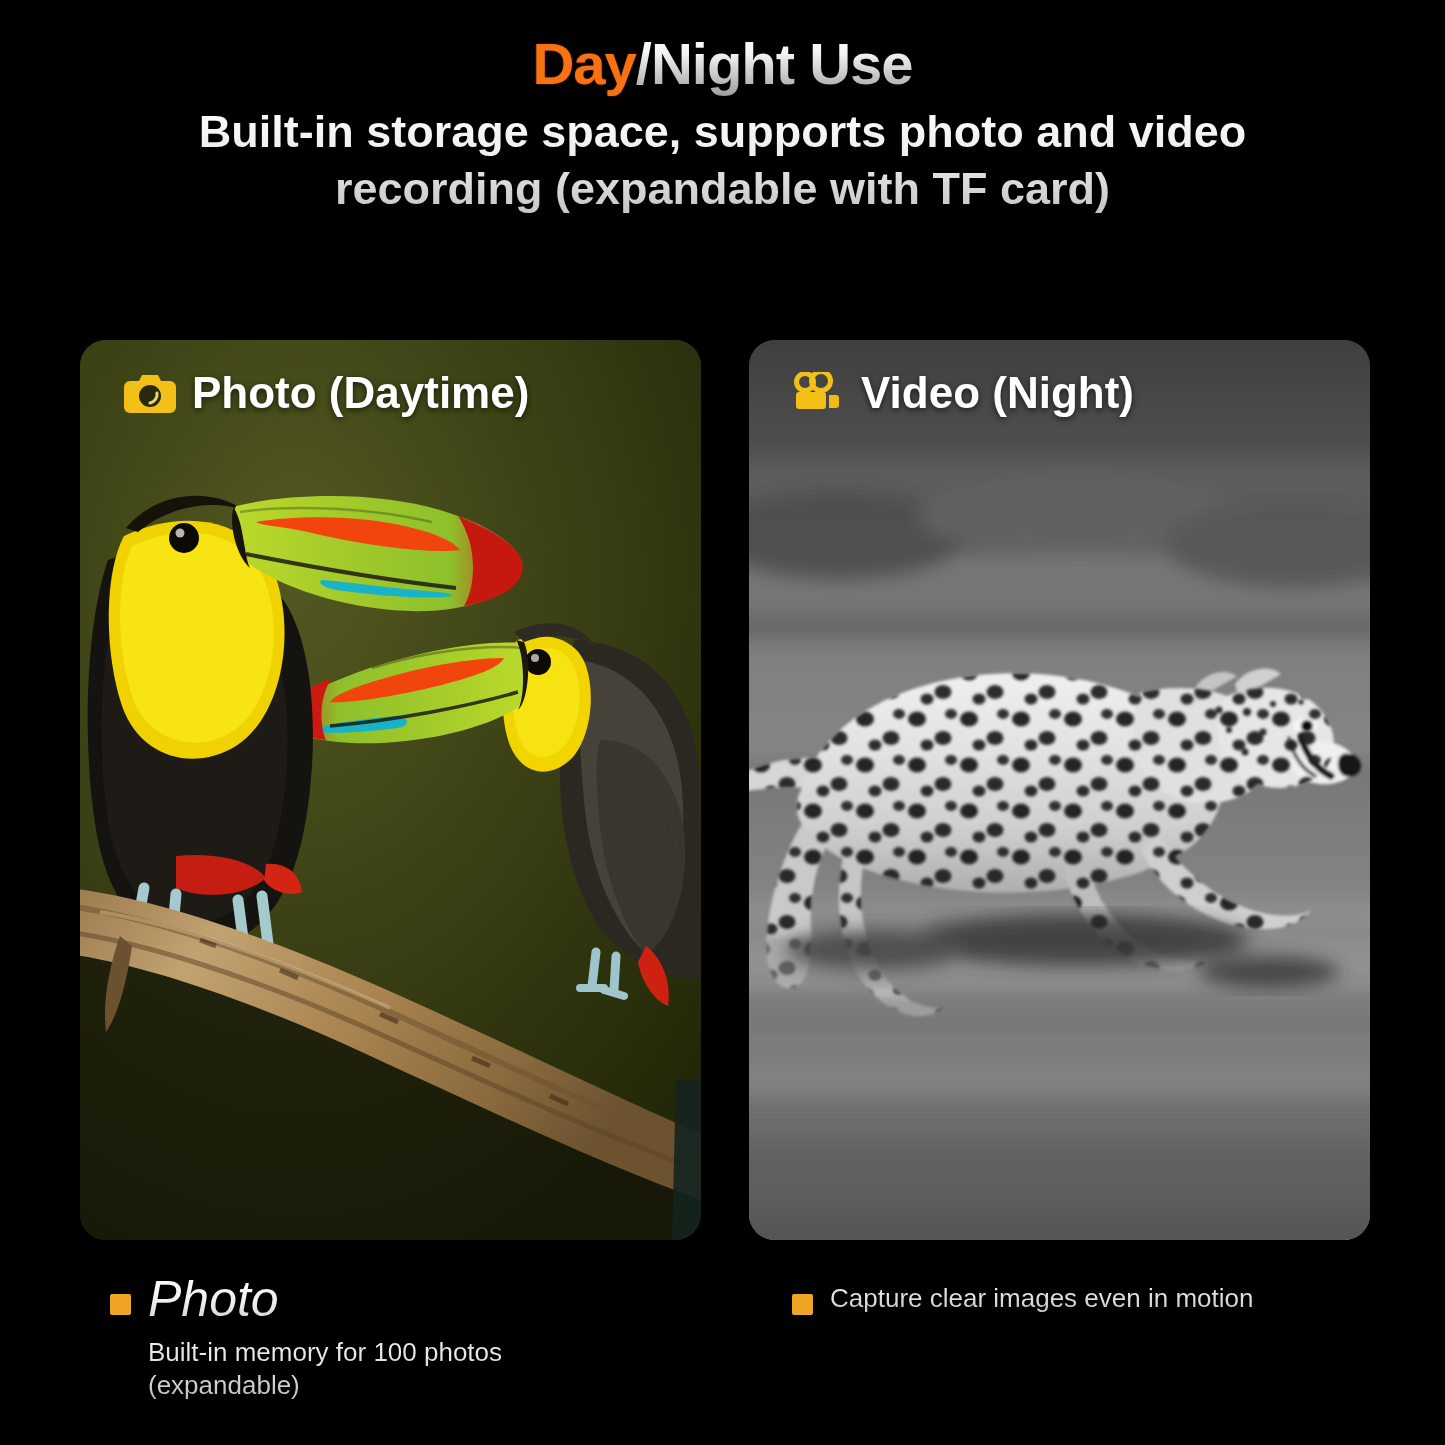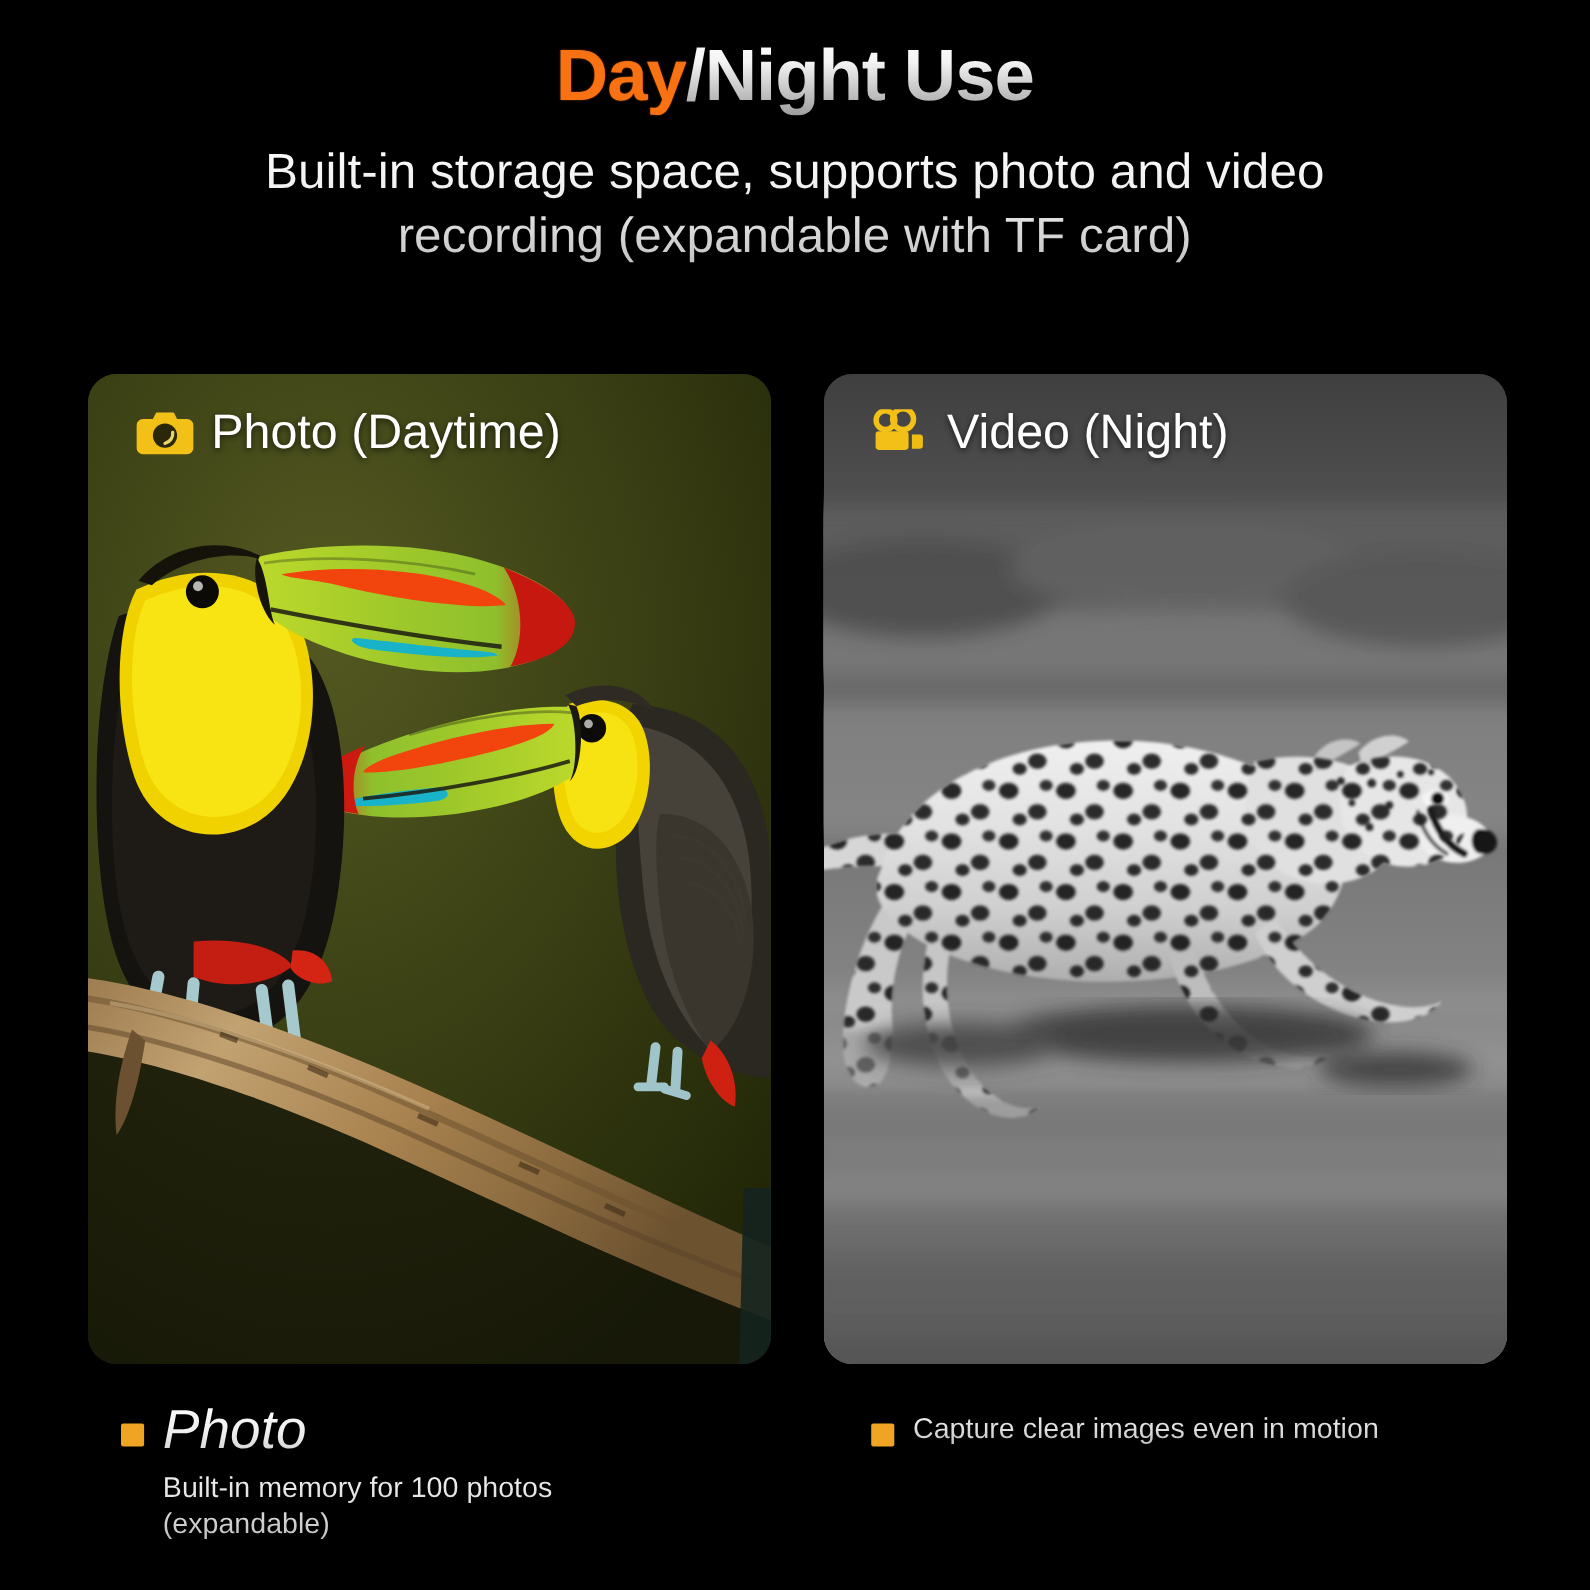--- a/index.html
+++ b/index.html
@@ -8,44 +8,44 @@
     background:#000000;
     font-family:"Liberation Sans", sans-serif;
     overflow:hidden;
     position:relative;
   }
 
   
   .header { width:100%; padding-top:34px; text-align:center; }
 
   .title {
-    font-size:66px;
+    font-size:58px;
     font-weight:700;
     letter-spacing:-1px;
     line-height:1.05;
     white-space:nowrap;
   }
   .title .day {
     color:#F87213;
     text-shadow:0 0 2px rgba(248,114,19,.5);
   }
   .title .night {
     background:linear-gradient(180deg,#ffffff 0%,#f4f4f4 34%,#cfcfcf 62%,#9e9e9e 100%);
     -webkit-background-clip:text;
     background-clip:text;
     color:transparent;
     -webkit-text-fill-color:transparent;
   }
 
   .subtitle {
-    margin:24px auto 0;
+    margin:8px auto 0;
     width:1160px;
     font-size:45px;
     line-height:1.28;
-    font-weight:400;
+    font-weight:700;
     background:linear-gradient(180deg,#ffffff 0%,#ededed 45%,#c2c2c2 100%);
     -webkit-background-clip:text;
     background-clip:text;
     color:transparent;
     -webkit-text-fill-color:transparent;
   }
 
   
   .cards {
     position:absolute;
@@ -69,20 +69,21 @@
     top:28px;
     left:44px;
     z-index:6;
     display:flex;
     align-items:center;
     gap:16px;
     font-size:44px;
     color:#ffffff;
     text-shadow:0 2px 6px rgba(0,0,0,.65);
     white-space:nowrap;
+    font-weight:bold;
   }
   .card-label .icon { display:block; line-height:0; }
 
   
   .photo-scene { position:absolute; inset:0; }
   .photo-bg {
     position:absolute; inset:0;
     background:
       radial-gradient(130% 90% at 30% 22%, #4a4f1c 0%, #3b4216 40%, #2b3110 72%, #1d2209 100%);
   }

